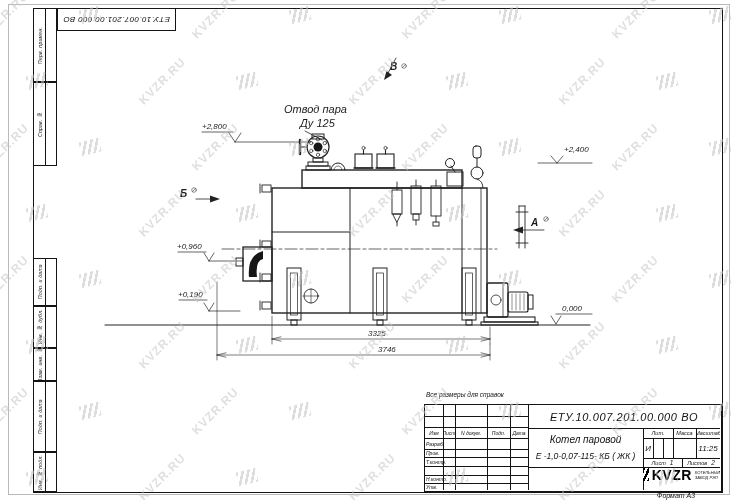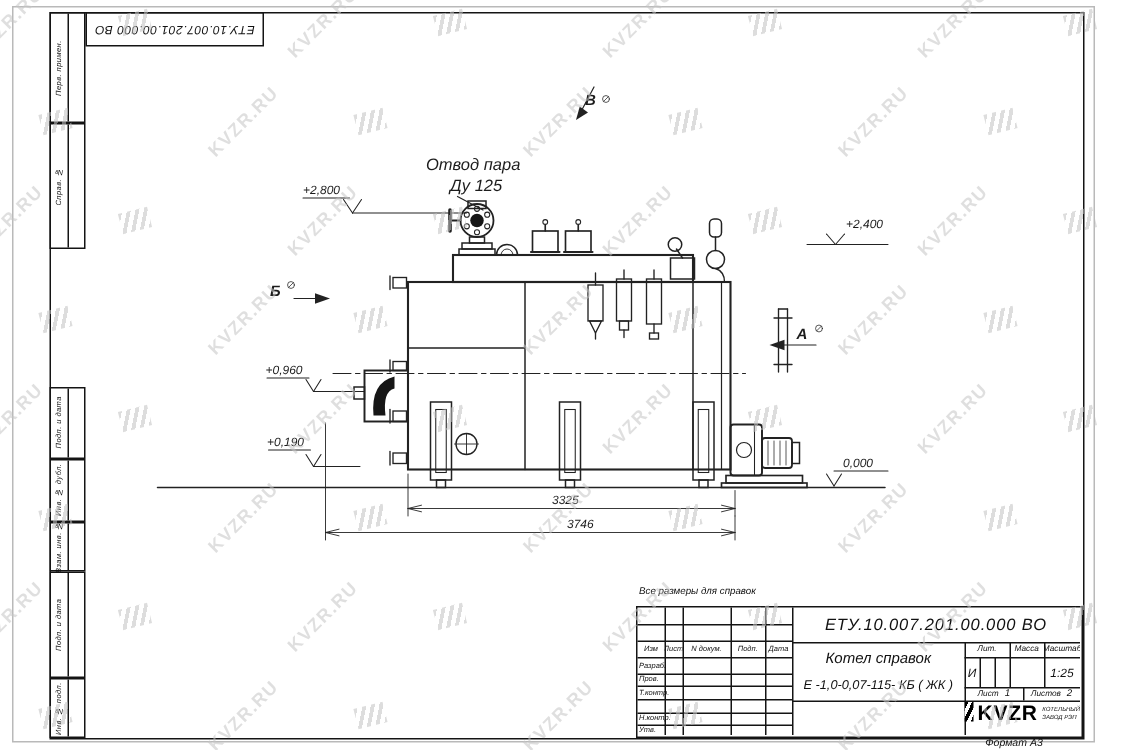--- a/index.html
+++ b/index.html
@@ -331,28 +331,28 @@
     <div class="cell it" style="left:85px;top:22px;width:18px;height:11px;font-size:5px;">Дата</div>
 
     <div class="cell it" style="left:1px;top:33px;width:30px;height:11px;justify-content:flex-start;font-size:5px;">Разраб.</div>
     <div class="cell it" style="left:1px;top:44px;width:30px;height:8px;justify-content:flex-start;font-size:5px;">Пров.</div>
     <div class="cell it" style="left:1px;top:52px;width:30px;height:9px;justify-content:flex-start;font-size:5px;">Т.контр.</div>
     <div class="cell it" style="left:1px;top:70px;width:30px;height:8px;justify-content:flex-start;font-size:5px;">Н.контр.</div>
     <div class="cell it" style="left:1px;top:78px;width:30px;height:7px;justify-content:flex-start;font-size:5px;">Утв.</div>
 
     <div class="cell it" style="left:103px;top:0;width:192px;height:23px;font-size:11px;letter-spacing:.6px;">ЕТУ.10.007.201.00.000  ВО</div>
 
-    <div class="cell it" style="left:103px;top:25px;width:115px;height:18px;font-size:10px;">Котел справок</div>
+    <div class="cell it" style="left:103px;top:25px;width:115px;height:18px;font-size:10px;">Котел паровой</div>
     <div class="cell it" style="left:103px;top:42px;width:115px;height:18px;font-size:8.5px;">Е -1,0-0,07-115- КБ ( ЖК )</div>
 
     <div class="cell it" style="left:218px;top:23px;width:30px;height:10px;font-size:5.5px;">Лит.</div>
     <div class="cell it" style="left:248px;top:23px;width:23px;height:10px;font-size:5.5px;">Масса</div>
     <div class="cell it" style="left:271px;top:23px;width:24px;height:10px;font-size:5.5px;">Масштаб</div>
     <div class="cell it" style="left:218px;top:33px;width:10px;height:20px;font-size:8px;">И</div>
-    <div class="cell it" style="left:271px;top:33px;width:24px;height:20px;font-size:8px;">1:25</div>
+    <div class="cell it" style="left:271px;top:33px;width:24px;height:20px;font-size:8px;">11:25</div>
 
     <div class="cell" style="left:218px;top:53px;width:39px;height:9px;gap:4px;">
       <span class="it" style="font-size:5.5px;">Лист</span>
       <span class="it" style="font-size:6.5px;">1</span>
     </div>
     <div class="cell" style="left:257px;top:53px;width:38px;height:9px;gap:4px;">
       <span class="it" style="font-size:5.5px;">Листов</span>
       <span class="it" style="font-size:6.5px;">2</span>
     </div>
 

